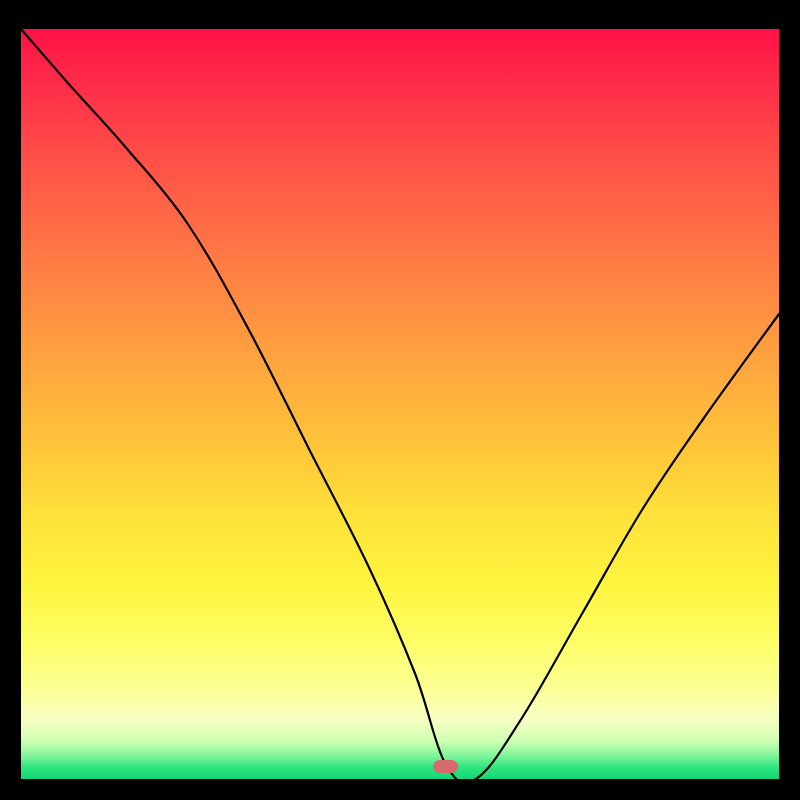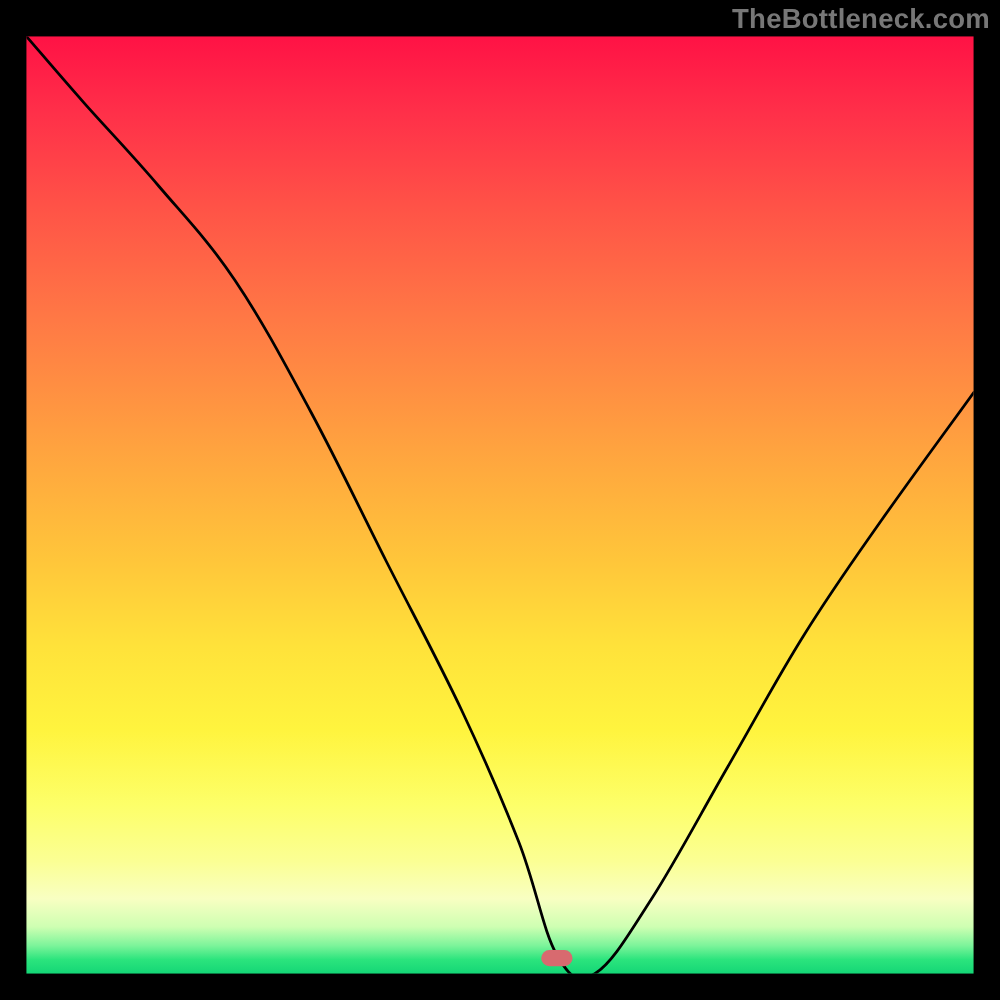--- a/index.html
+++ b/index.html
@@ -70,21 +70,20 @@
     height: 13px;
     background: #d86a6f;
     border-radius: 7px;
     z-index: 12;
   }
 </style>
 </head>
 <body>
 
 <div class="outer">
-  <div class="watermark">TheBottleneck.com</div>
 
   <div class="plot">
     <div class="gradient"></div>
 
     <svg class="curve" viewBox="0 0 758 750" preserveAspectRatio="none">
       <path d="M 0.0 0.0 C 8.2 9.4, 26.4 30.9, 45.5 52.5 C 64.6 74.1, 84.3 94.3, 106.1 120.0 C 128.0 145.7, 144.9 162.6, 166.8 195.0 C 188.6 227.4, 205.6 259.5, 227.4 300.0 C 249.2 340.5, 266.2 376.8, 288.0 420.0 C 309.9 463.2, 329.6 499.5, 348.7 540.0 C 367.8 580.5, 380.5 609.9, 394.2 645.0 C 407.8 680.1, 413.6 716.1, 424.5 735.0 C 435.4 753.9, 441.2 758.1, 454.8 750.0 C 468.4 741.9, 481.2 719.7, 500.3 690.0 C 519.4 660.3, 539.1 622.8, 560.9 585.0 C 582.8 547.2, 599.7 515.1, 621.6 480.0 C 643.4 444.9, 657.6 425.1, 682.2 390.0 C 706.8 354.9, 744.4 303.9, 758.0 285.0" fill="none" stroke="#000" stroke-width="2.2" stroke-linecap="round" stroke-linejoin="round"></path>
     </svg>
 
     <div class="marker" style="left: 412.48px; top: 730.5px;"></div>
   </div>

